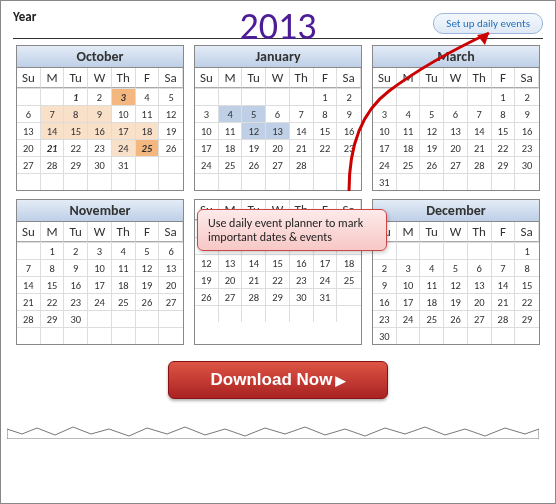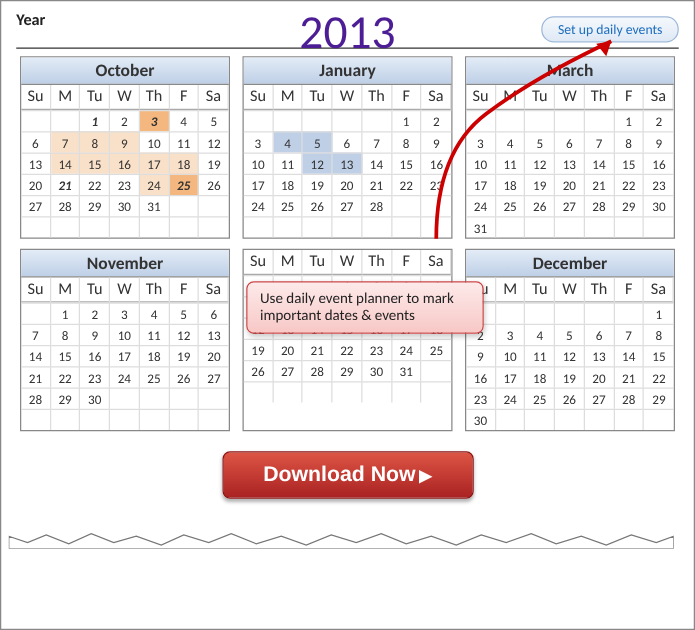--- a/index.html
+++ b/index.html
@@ -13,22 +13,22 @@
   .mhdr{background:linear-gradient(#e3ecf7,#becfe6);text-align:center;font-size:14px;font-weight:bold;color:#333;border-bottom:1px solid #888;padding:2px 0;}
   .grid{display:grid;grid-template-columns:repeat(7,1fr);}
   .dow{font-size:13px;text-align:center;border-bottom:1px solid #aaa;border-right:1px solid #ddd;padding:2px 0;}
   .dow:last-child{border-right:none;}
   .cell{font-size:10.5px;text-align:center;border-top:1px solid #ddd;border-right:1px solid #ddd;height:17px;line-height:17px;box-sizing:border-box;}
   .cell:nth-child(7n){border-right:none;}
   .cell.hl{background:#f9e0c9;}
   .cell.hl2{background:#becfe6;}
   .cell.bold{font-style:italic;font-weight:bold;}
   .cell.hlstrong{background:#f3b77f;font-style:italic;font-weight:bold;}
-  .callout{position:absolute;left:196px;top:224px;width:168px;background:linear-gradient(#fdeaea,#f7c8c6);border:1px solid #c44;border-radius:6px;padding:6px 10px;font-size:12px;color:#222;z-index:5;box-shadow:1px 2px 4px rgba(0,0,0,0.2);}
-  .dl{display:block;margin:16px auto 0;width:201px;text-align:center;background:linear-gradient(#d54,#a22);color:#fff;font-size:17px;font-weight:bold;border:1px solid #811;border-radius:6px;padding:8px 4px;cursor:pointer;box-shadow:0 2px 3px rgba(0,0,0,0.3);}
+  .callout{position:absolute;left:196px;top:208px;width:168px;background:linear-gradient(#fdeaea,#f7c8c6);border:1px solid #c44;border-radius:6px;padding:6px 10px;font-size:12px;color:#222;z-index:5;box-shadow:1px 2px 4px rgba(0,0,0,0.2);}
+  .dl{display:block;margin:16px auto 0;width:220px;text-align:center;background:linear-gradient(#d54,#a22);color:#fff;font-size:17px;font-weight:bold;border:1px solid #811;border-radius:6px;padding:8px 4px;cursor:pointer;box-shadow:0 2px 3px rgba(0,0,0,0.3);}
   .dl .arr{font-size:13px;margin-left:3px;}
   svg.arrow{position:absolute;top:20px;left:328px;width:190px;height:180px;z-index:4;pointer-events:none;}
   .torn{position:absolute;left:6px;right:6px;top:424px;height:14px;}
 </style>
 </head>
 <body>
 
 <div class="canvas">
   <div class="hdr">
     <span class="ylbl">Year</span>

